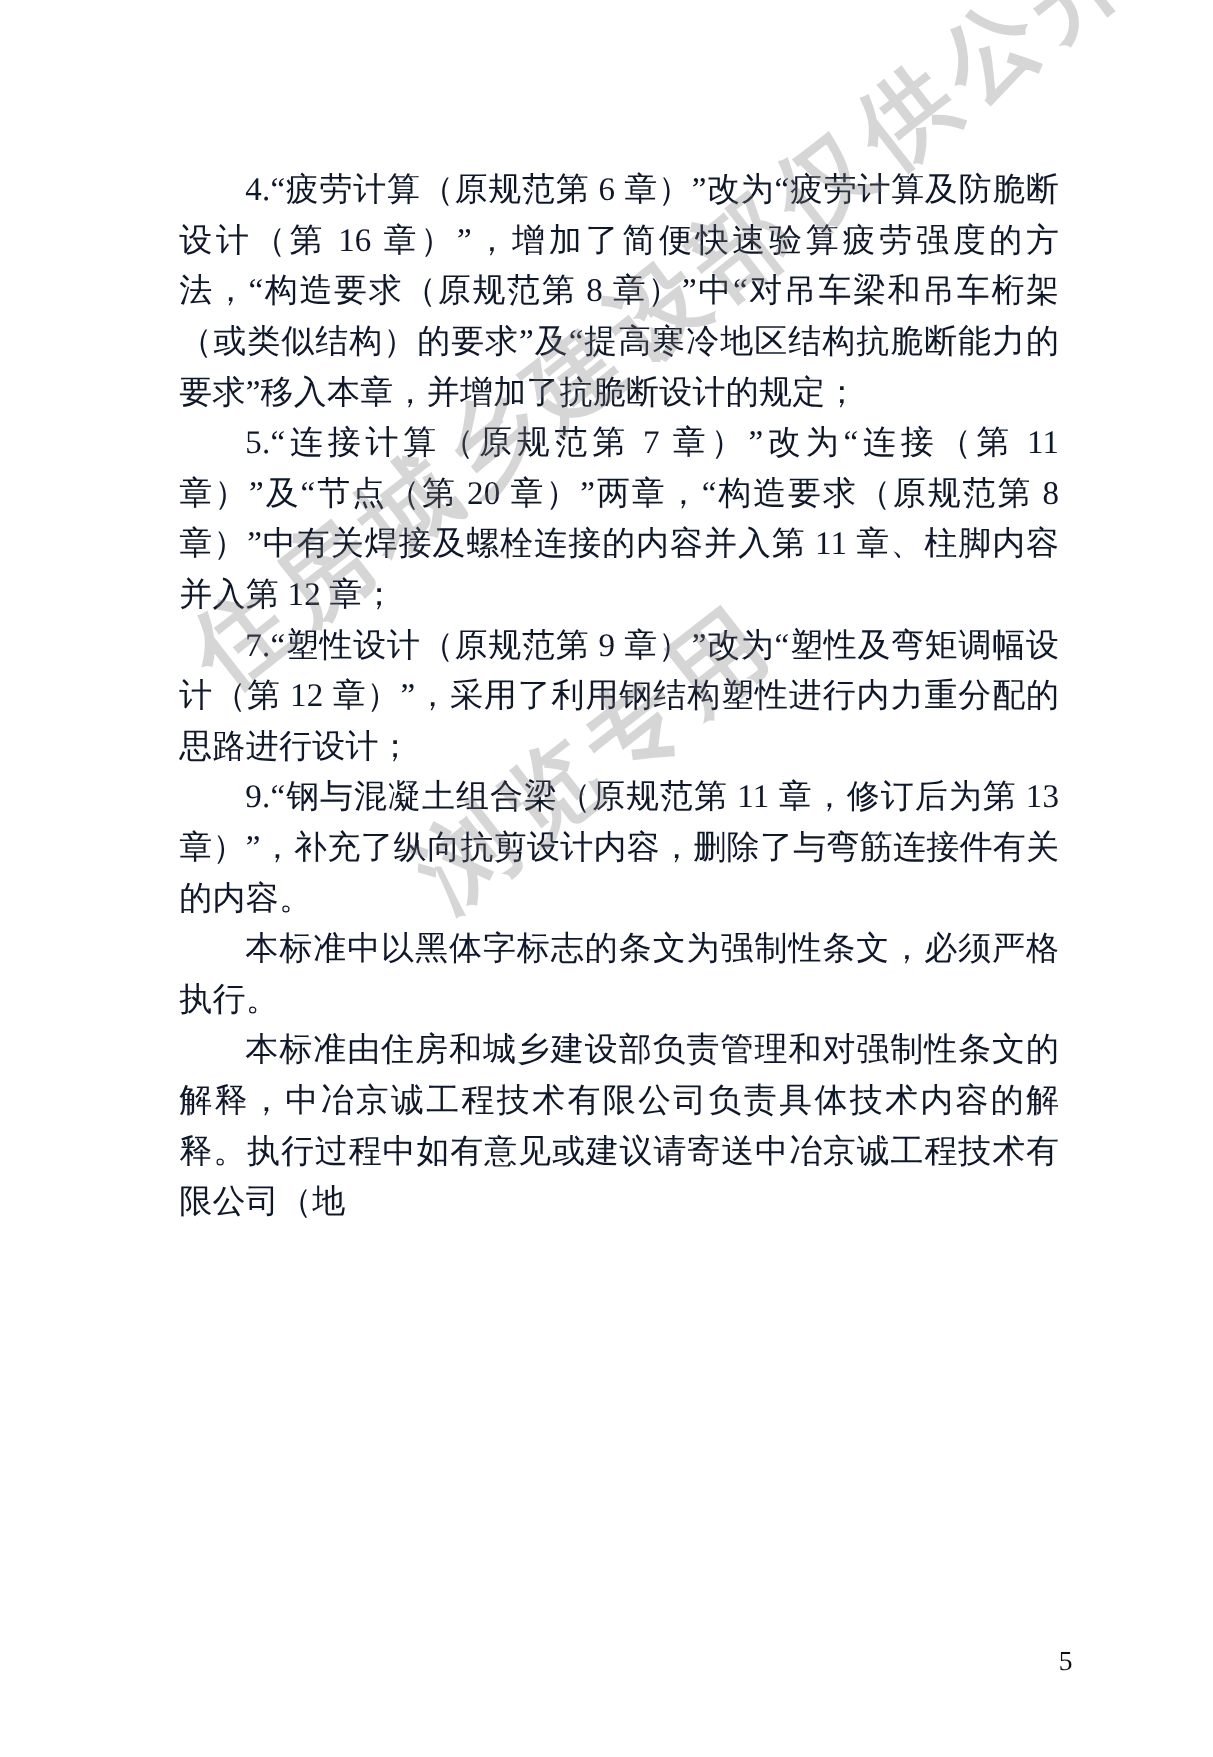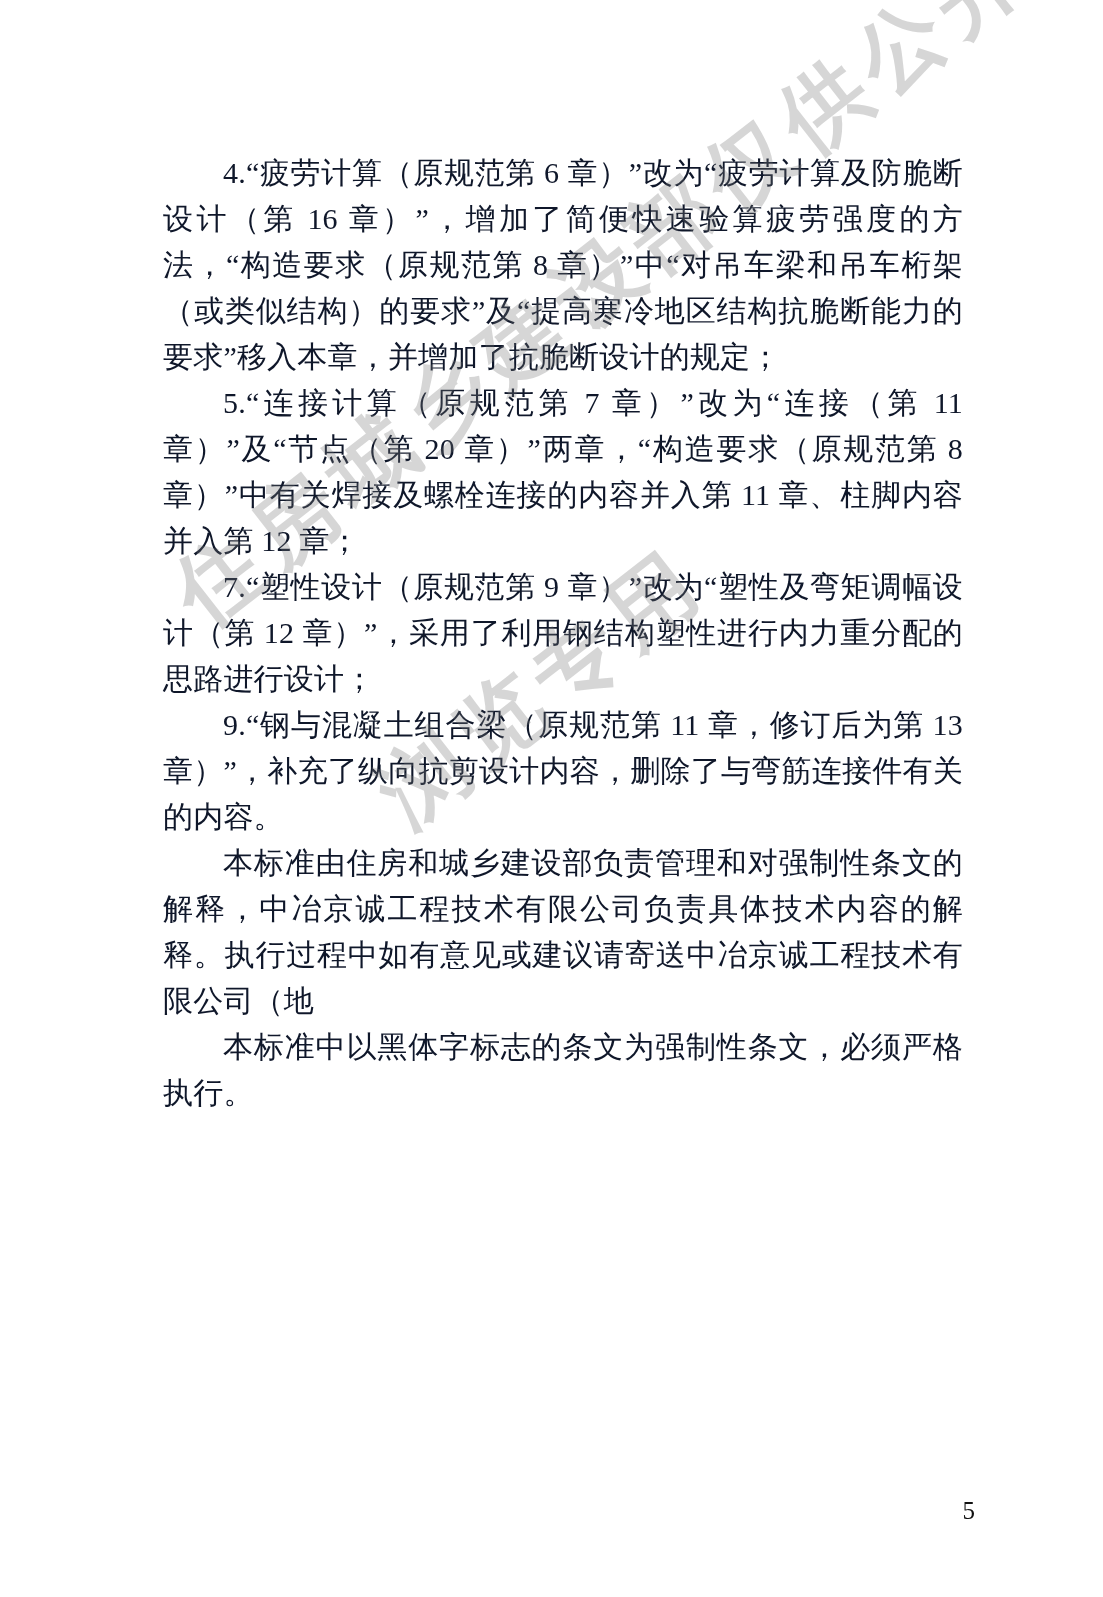--- a/index.html
+++ b/index.html
@@ -78,22 +78,22 @@
 </head>
 <body>
 
 <div class="page">
 
   <div class="content">
     <p class="para indent">4.“疲劳计算（原规范第 6 章）”改为“疲劳计算及防脆断设计（第 16 章）”，增加了简便快速验算疲劳强度的方法，“构造要求（原规范第 8 章）”中“对吊车梁和吊车桁架（或类似结构）的要求”及“提高寒冷地区结构抗脆断能力的要求”移入本章，并增加了抗脆断设计的规定；</p>
     <p class="para indent">5.“连接计算（原规范第 7 章）”改为“连接（第 11 章）”及“节点（第 20 章）”两章，“构造要求（原规范第 8 章）”中有关焊接及螺栓连接的内容并入第 11 章、柱脚内容并入第 12 章；</p>
     <p class="para indent">7.“塑性设计（原规范第 9 章）”改为“塑性及弯矩调幅设计（第 12 章）”，采用了利用钢结构塑性进行内力重分配的思路进行设计；</p>
     <p class="para indent">9.“钢与混凝土组合梁（原规范第 11 章，修订后为第 13 章）”，补充了纵向抗剪设计内容，删除了与弯筋连接件有关的内容。</p>
+    <p class="para indent">本标准中以黑体字标志的条文为强制性条文，必须严格执行。</p>
     <p class="para indent">本标准由住房和城乡建设部负责管理和对强制性条文的解释，中冶京诚工程技术有限公司负责具体技术内容的解释。执行过程中如有意见或建议请寄送中冶京诚工程技术有限公司（地</p>
-    <p class="para indent">本标准中以黑体字标志的条文为强制性条文，必须严格执行。</p>
   </div>
 
   <div class="watermark">
     <div class="wm-text wm1">住房城乡建设部仅供公开</div>
     <div class="wm-text wm2">浏览专用</div>
   </div>
 
   <div class="page-number">5</div>
 
 </div>

